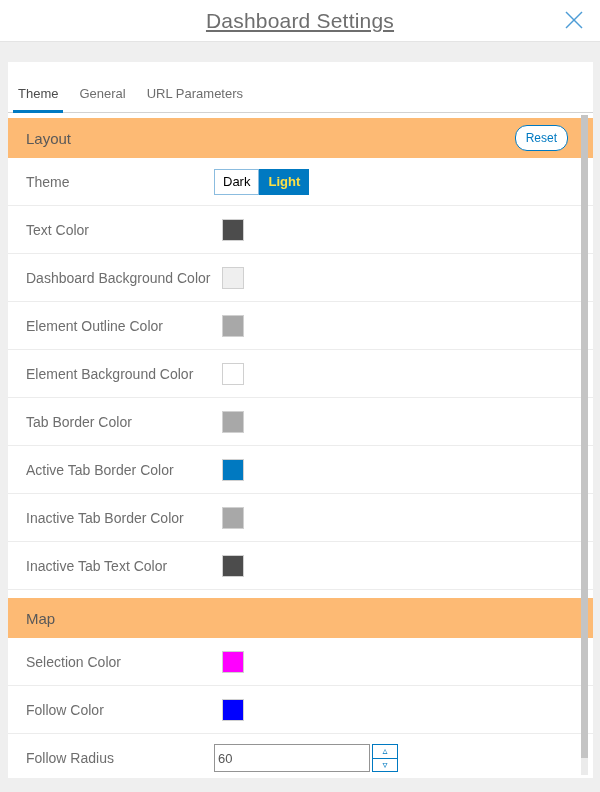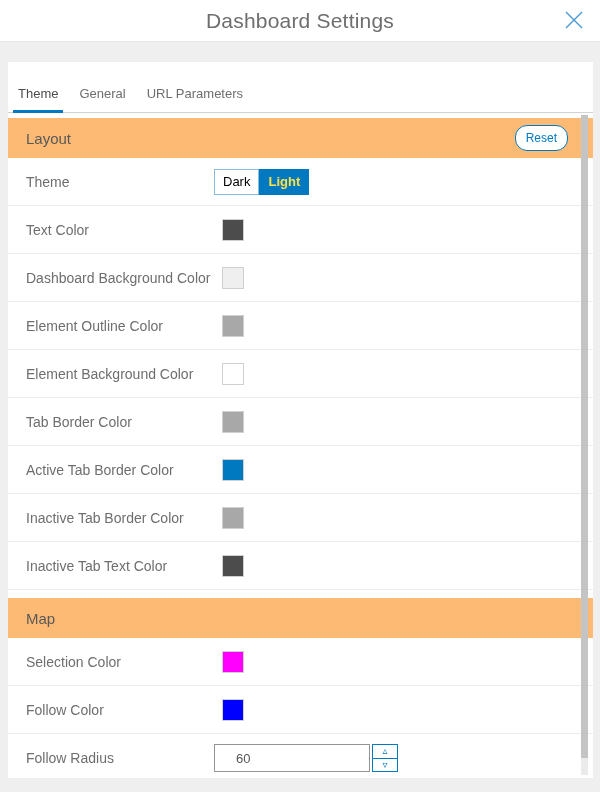--- a/index.html
+++ b/index.html
@@ -10,21 +10,21 @@
     overflow: hidden;
   }
   .dialog { position: relative; width: 600px; height: 792px; }
 
   
   .dialog-header {
     position: relative; height: 42px; background: #ffffff;
     border-bottom: 1px solid #e4e4e4;
     display: flex; align-items: center; justify-content: center;
   }
-  .dialog-title { font-size: 21px; color: #6e6e6e; letter-spacing: 0.2px; }
+  .dialog-title { font-size: 21px; color: #6e6e6e; letter-spacing: 0.2px; text-decoration: underline; }
   .close-btn {
     position: absolute; right: 15px; top: 9px; width: 22px; height: 22px;
     cursor: pointer; display: flex; align-items: center; justify-content: center;
   }
 
   
   .dialog-body {
     position: relative; height: 750px; background: #efefef;
     padding: 20px 7px 14px 8px;
   }
@@ -89,21 +89,21 @@
   .swatch {
     width: 22px; height: 22px; margin-left: 8px;
     border: 1px solid #d0d0d0; cursor: pointer;
   }
 
   
   .number-wrap { display: flex; align-items: stretch; height: 28px; }
   .number-input {
     width: 156px; height: 28px; border: 1px solid #949494;
     font-family: "Liberation Sans", sans-serif;
-    font-size: 13px; color: #555555; padding-left: 21px; outline: none;
+    font-size: 13px; color: #555555; padding-left: 3px; outline: none;
     background: #ffffff;
   }
   .spinner {
     width: 26px; display: flex; flex-direction: column;
     border: 1px solid #0079c1; border-left: 1px solid #0079c1;
     margin-left: 2px; background: #ffffff;
   }
   .spin-btn {
     flex: 1; display: flex; align-items: center; justify-content: center;
     color: #0079c1; font-size: 10px; line-height: 1; cursor: pointer;

